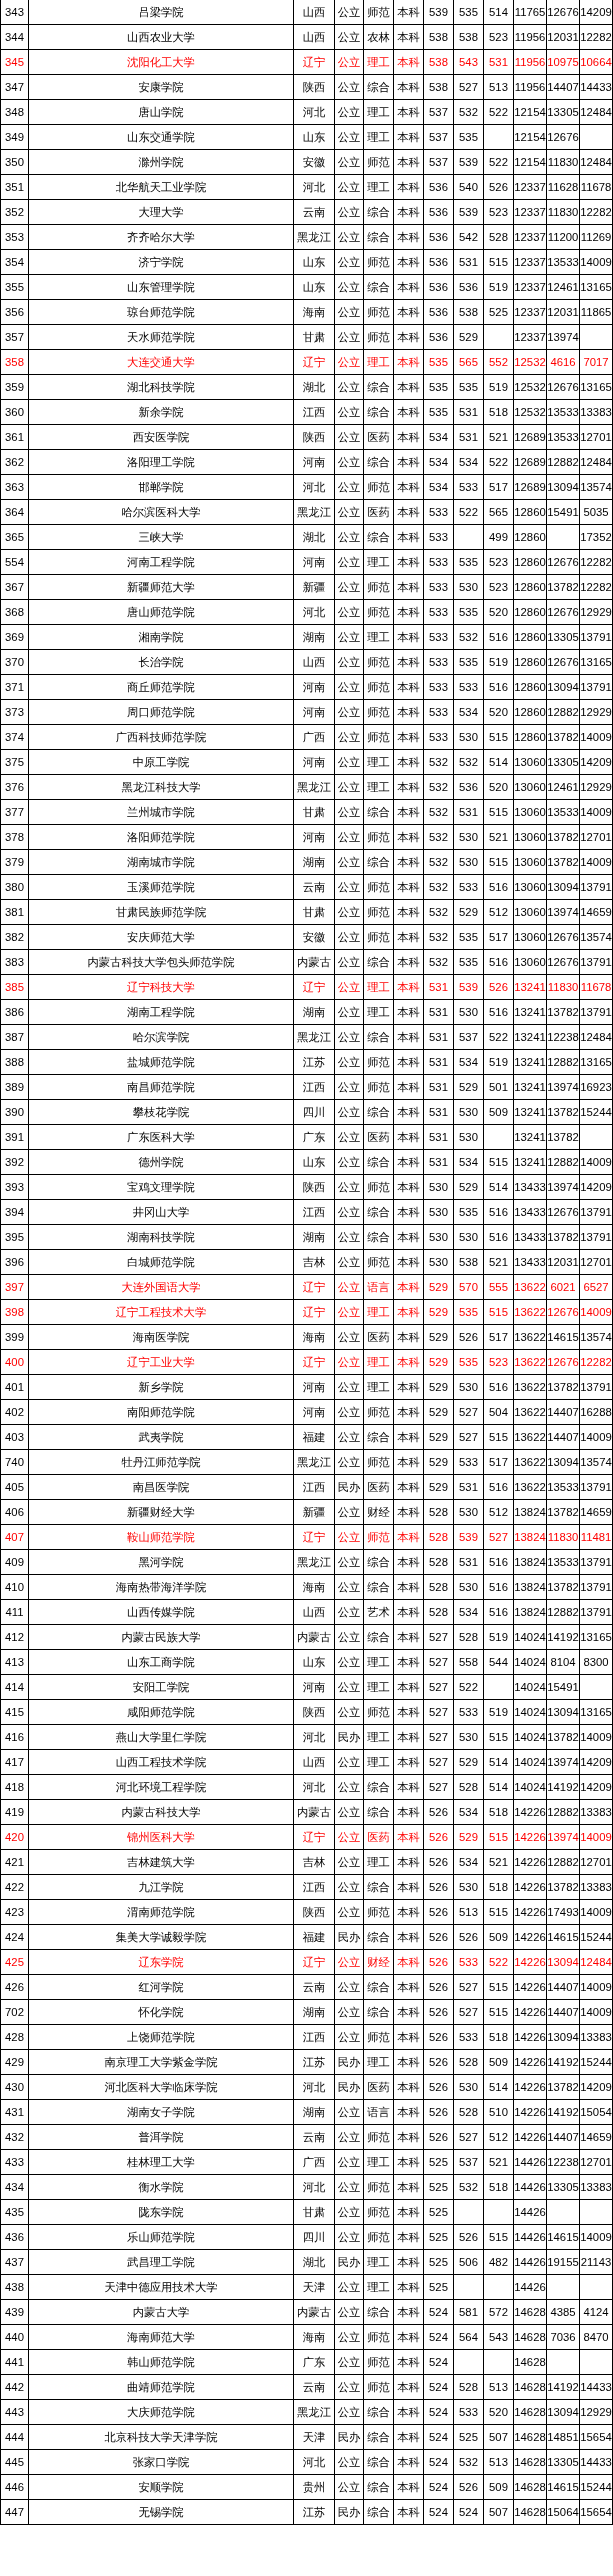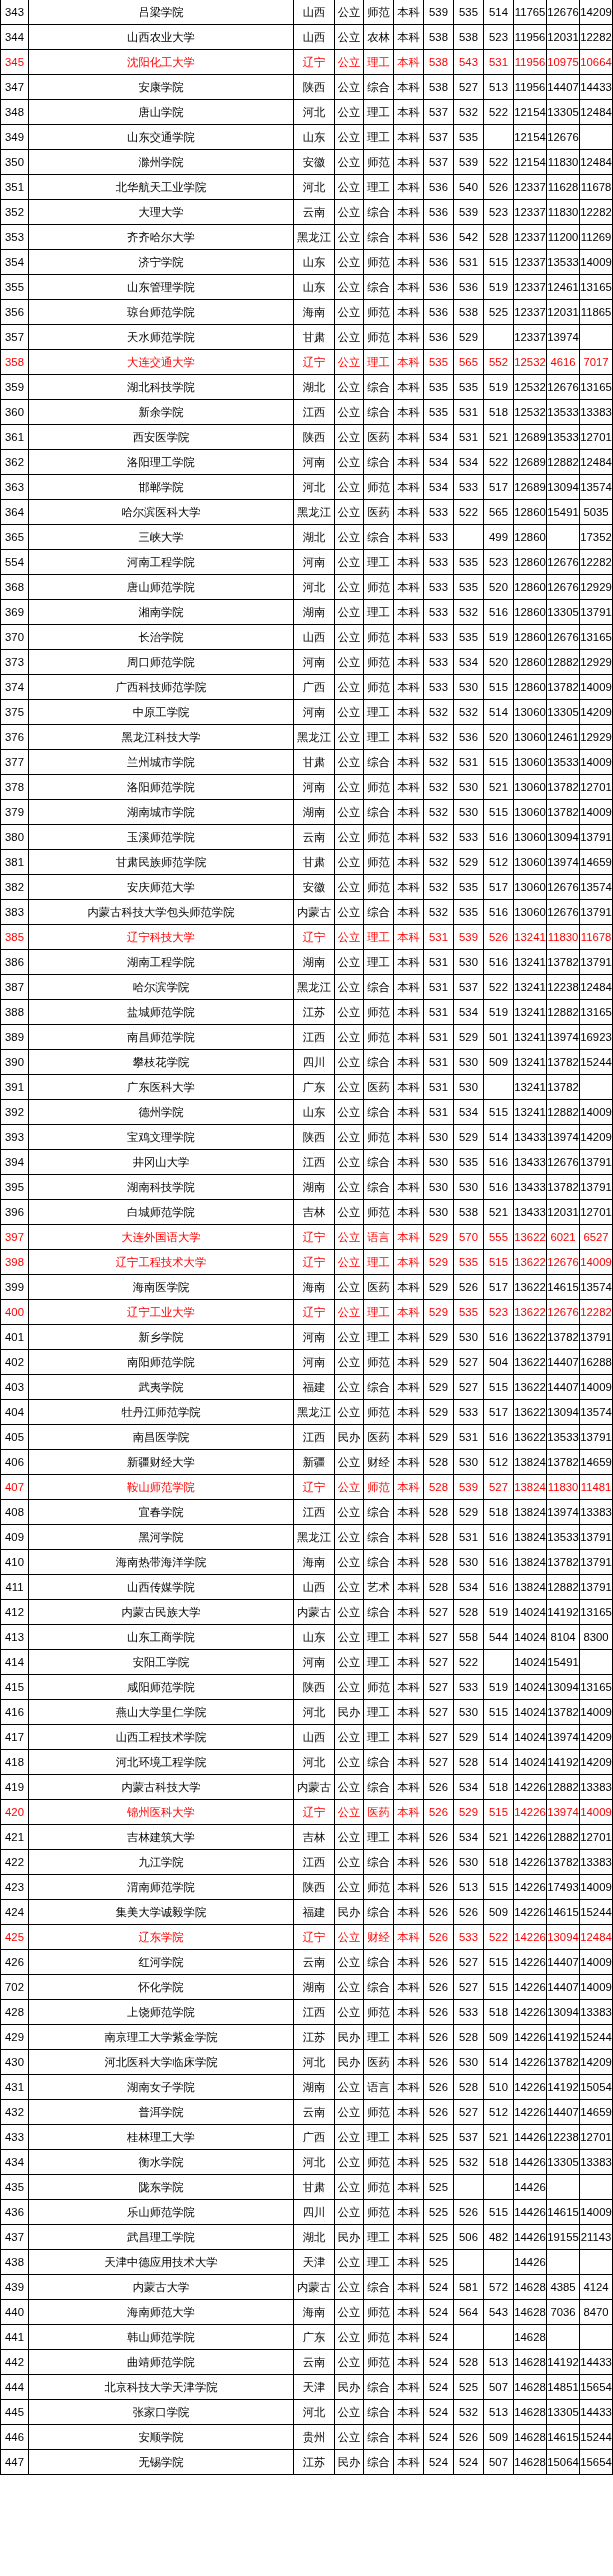--- a/index.html
+++ b/index.html
@@ -349,20 +349,34 @@
           <td>理工</td>
           <td>本科</td>
           <td>533</td>
           <td>535</td>
           <td>523</td>
           <td>12860</td>
           <td>12676</td>
           <td>12282</td>
         </tr>
         <tr>
+          <td>367</td>
+          <td>新疆师范大学</td>
+          <td>新疆</td>
+          <td>公立</td>
+          <td>师范</td>
+          <td>本科</td>
+          <td>533</td>
+          <td>530</td>
+          <td>523</td>
+          <td>12860</td>
+          <td>13782</td>
+          <td>12282</td>
+        </tr>
+        <tr>
           <td>368</td>
           <td>唐山师范学院</td>
           <td>河北</td>
           <td>公立</td>
           <td>师范</td>
           <td>本科</td>
           <td>533</td>
           <td>535</td>
           <td>520</td>
           <td>12860</td>
@@ -389,20 +403,34 @@
           <td>山西</td>
           <td>公立</td>
           <td>师范</td>
           <td>本科</td>
           <td>533</td>
           <td>535</td>
           <td>519</td>
           <td>12860</td>
           <td>12676</td>
           <td>13165</td>
+        </tr>
+        <tr>
+          <td>371</td>
+          <td>商丘师范学院</td>
+          <td>河南</td>
+          <td>公立</td>
+          <td>师范</td>
+          <td>本科</td>
+          <td>533</td>
+          <td>533</td>
+          <td>516</td>
+          <td>12860</td>
+          <td>13094</td>
+          <td>13791</td>
         </tr>
         <tr>
           <td>373</td>
           <td>周口师范学院</td>
           <td>河南</td>
           <td>公立</td>
           <td>师范</td>
           <td>本科</td>
           <td>533</td>
           <td>534</td>
@@ -811,21 +839,21 @@
           <td>综合</td>
           <td>本科</td>
           <td>529</td>
           <td>527</td>
           <td>515</td>
           <td>13622</td>
           <td>14407</td>
           <td>14009</td>
         </tr>
         <tr>
-          <td>404</td>
+          <td>740</td>
           <td>牡丹江师范学院</td>
           <td>黑龙江</td>
           <td>公立</td>
           <td>师范</td>
           <td>本科</td>
           <td>529</td>
           <td>533</td>
           <td>517</td>
           <td>13622</td>
           <td>13094</td>
@@ -867,34 +895,20 @@
           <td>师范</td>
           <td>本科</td>
           <td>528</td>
           <td>539</td>
           <td>527</td>
           <td>13824</td>
           <td>11830</td>
           <td>11481</td>
         </tr>
         <tr>
-          <td>408</td>
-          <td>宜春学院</td>
-          <td>江西</td>
-          <td>公立</td>
-          <td>综合</td>
-          <td>本科</td>
-          <td>528</td>
-          <td>529</td>
-          <td>518</td>
-          <td>13824</td>
-          <td>13974</td>
-          <td>13383</td>
-        </tr>
-        <tr>
           <td>409</td>
           <td>黑河学院</td>
           <td>黑龙江</td>
           <td>公立</td>
           <td>综合</td>
           <td>本科</td>
           <td>528</td>
           <td>531</td>
           <td>516</td>
           <td>13824</td>
@@ -1357,20 +1371,34 @@
           <td>师范</td>
           <td>本科</td>
           <td>524</td>
           <td>528</td>
           <td>513</td>
           <td>14628</td>
           <td>14192</td>
           <td>14433</td>
         </tr>
         <tr>
+          <td>443</td>
+          <td>大庆师范学院</td>
+          <td>黑龙江</td>
+          <td>公立</td>
+          <td>综合</td>
+          <td>本科</td>
+          <td>524</td>
+          <td>533</td>
+          <td>520</td>
+          <td>14628</td>
+          <td>13094</td>
+          <td>12929</td>
+        </tr>
+        <tr>
           <td>444</td>
           <td>北京科技大学天津学院</td>
           <td>天津</td>
           <td>民办</td>
           <td>综合</td>
           <td>本科</td>
           <td>524</td>
           <td>525</td>
           <td>507</td>
           <td>14628</td>

